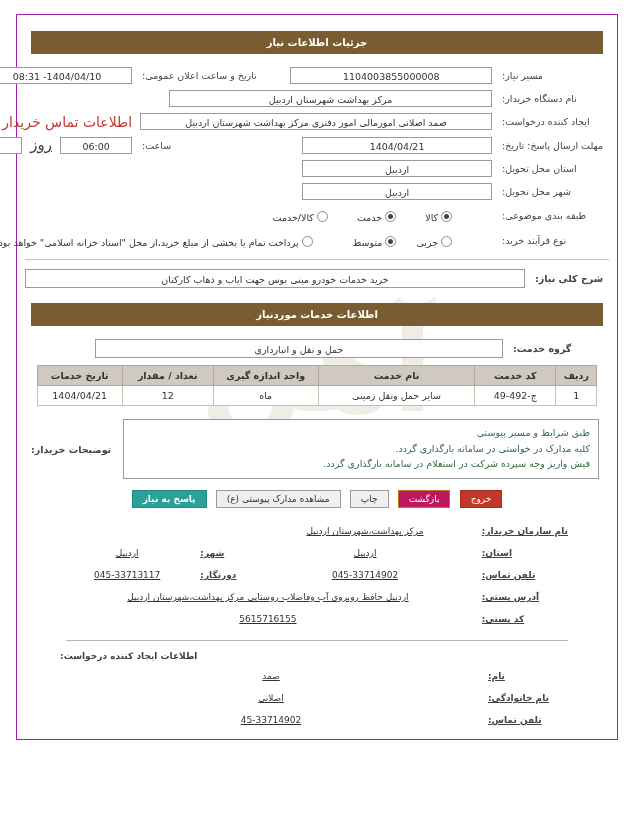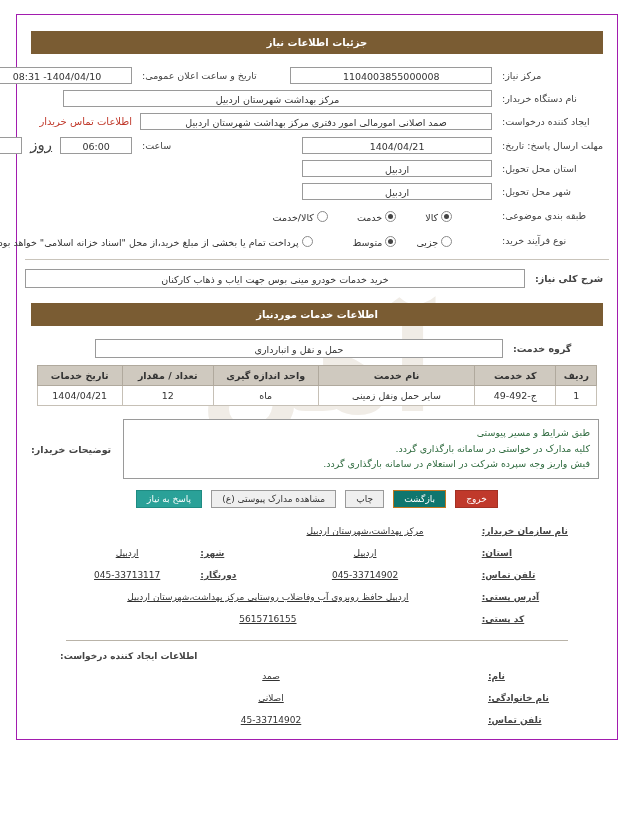--- a/index.html
+++ b/index.html
@@ -80,21 +80,21 @@
   }
   .inline-label{
     font-size:15px;
     color:#444;
     padding:0 4px;
     white-space:nowrap;
     text-decoration:underline;
   }
   .link{
     color:#c0392b;
-    font-size:10px;
+    font-size:14px;
     white-space:nowrap;
     text-decoration:none;
     text-align:center;
   }
   .radio-row{
     padding:5px 6px 2px 6px;
     font-size:9.5px;
   }
   .rad{
     display:inline-block;
@@ -153,23 +153,23 @@
     display:inline-block;
     border:1px solid #9a9a9a;
     font-size:9px;
     padding:3px 10px;
     margin:0 3px;
     background:#ddd8d0;
     color:#333;
     cursor:pointer;
     white-space:nowrap;
   }
-  .btn.teal{background:#2aa198;color:#fff;border-color:#1f8b82;}
+  .btn.teal{background:#2aa198;color:#fff;border-color:#1f8b82;font-weight:bold;}
   .btn.red{background:#c0392b;color:#fff;border-color:#a33124;}
-  .btn.orange{background:#0f766e;color:#fff;border-color:#c2771f;}
+  .btn.orange{background:#be185d;color:#fff;border-color:#c2771f;}
   .btn.grey{background:#efefef;}
   .btnrow{ text-align:center; padding:4px 0 8px 0;}
   .contact-table{
     width:88%;
     margin:4px auto 0 auto;
     border-collapse:collapse;
     font-size:9px;
   }
   .contact-table td{
     padding:6px 6px;
@@ -199,33 +199,33 @@
 
   <div class="watermark">آهن</div>
 
   <div class="frame">
 
     <div class="section-title">جزئیات اطلاعات نیاز</div>
 
     <table class="form">
       <tbody>
           <tr>
-        <td class="label" style="width:90px">مرکز نیاز:</td>
+        <td class="label" style="width:90px">مسیر نیاز:</td>
         <td class="field" style="width:190px">
           <div class="box">1104003855000008</div>
         </td>
         <td class="label" style="width:130px;text-align:left">تاریخ و ساعت اعلان عمومی:</td>
         <td class="field">
           <div class="box" style="width:150px">1404/04/10- 08:31</div>
         </td>
       </tr>
       <tr>
         <td class="label">نام دستگاه خریدار:</td>
         <td class="field" colspan="3">
-          <div class="box" style="width:429px">مرکز بهداشت  شهرستان  اردبیل</div>
+          <div class="box" style="width:323px">مرکز بهداشت  شهرستان  اردبیل</div>
         </td>
       </tr>
       <tr>
         <td class="label">ایجاد کننده درخواست:</td>
         <td class="field" colspan="2">
           <div class="box" style="width:352px">صمد اصلانی امورمالی امور  دفتری مرکز بهداشت  شهرستان  اردبیل</div>
         </td>
         <td class="field">
           <a class="link" href="#">اطلاعات تماس خریدار</a>
         </td>

